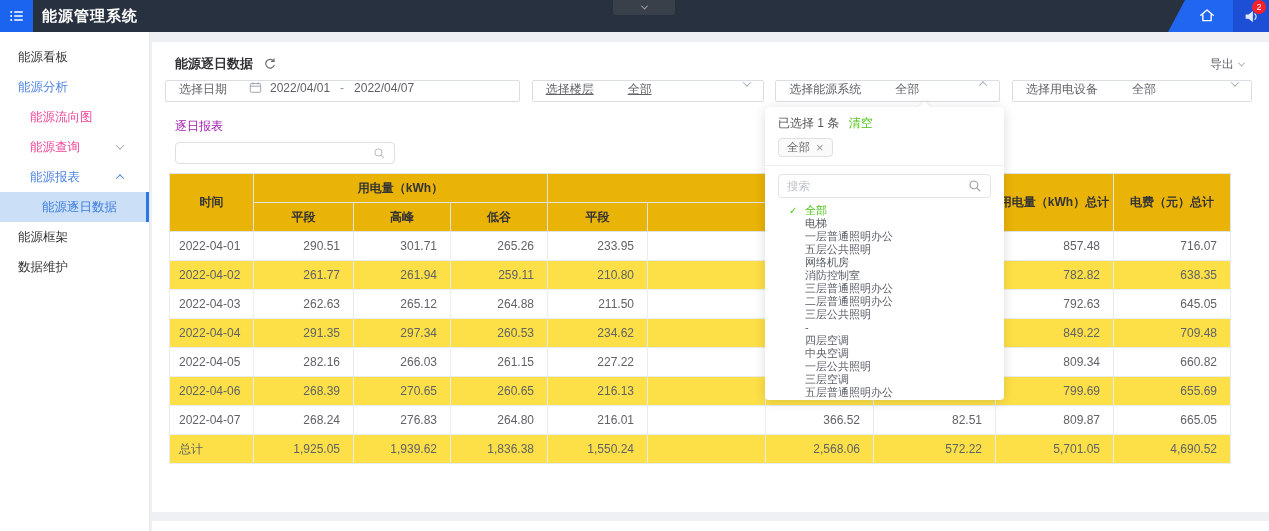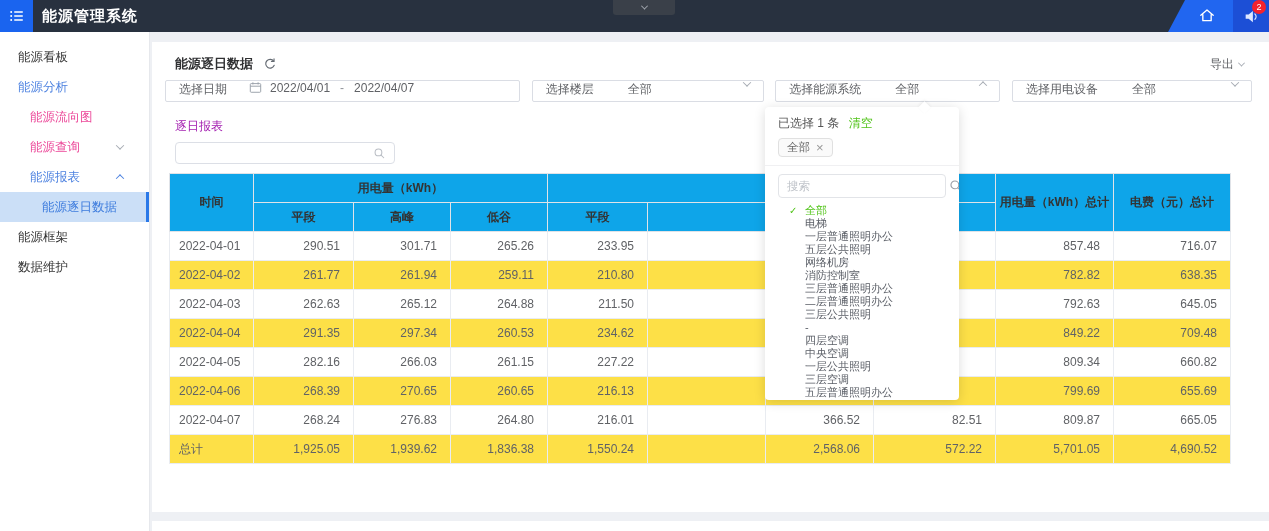--- a/index.html
+++ b/index.html
@@ -41,48 +41,48 @@
   .title-row { position:absolute; left:23px; right:25px; top:13px; display:flex; align-items:center; }
   .page-title { font-size:13px; font-weight:bold; color:#303133; }
   .refresh { margin-left:10px; display:inline-flex; cursor:pointer; }
   .export { margin-left:auto; display:flex; align-items:center; gap:5px; color:#606266; cursor:pointer; }
   
   .filters { position:absolute; left:13px; right:17px; top:38px; display:flex; justify-content:space-between; }
   .fbox { height:22px; border:1px solid #dadde4; border-radius:2px; background:#fff; display:flex; align-items:flex-start; font-size:12px; color:#606266; padding:0 13px; cursor:pointer; }
   .fbox .flabel { flex:0 0 auto; }
   .fbox .fval { margin-left:34px; }
   .fbox .fchev { margin-left:auto; }
-  .w-date { width:355px; } .w-floor { width:232px; } .w-system { width:225px; } .w-device { width:240px; }
+  .w-date { width:355px; } .w-floor { width:232px;text-decoration:underline; } .w-system { width:225px; } .w-device { width:240px; }
   .date-text { margin-left:8px; } .date-sep { margin:0 10px; color:#909399; }
   .cal-icon { margin-left:22px; display:inline-flex; }
   
   .section-label { position:absolute; left:23px; top:76px; color:#a21caf; }
   .mini-search { position:absolute; left:23px; top:100px; width:220px; height:22px; border:1px solid #dcdfe6; border-radius:4px; display:flex; align-items:center; background:#fff; }
   .mini-search input { flex:1; border:none; outline:none; height:18px; padding:0 8px; font-size:12px; background:transparent; }
   .mini-search .mag { margin-right:8px; display:inline-flex; }
   
   .tbl-wrap { position:absolute; left:17px; top:131px; }
   table { border-collapse:collapse; table-layout:fixed; width:1061px; }
   th, td { border:1px solid #e9ecf1; height:29px; font-size:12px; overflow:hidden; white-space:nowrap; }
-  th { background:#0ea5e9; color:#333; font-weight:bold; text-align:center; border-color:#e0e3e8; }
+  th { background:#eab308; color:#333; font-weight:bold; text-align:center; border-color:#e0e3e8; }
   td { color:#606266; }
   td.date-cell, td.label-cell { text-align:left; padding-left:9px; }
   td.num { text-align:right; padding-right:13px; }
   tr.alt td { background:#fde047; }
   .shift-right { position:relative; left:45px; }
   
   .pager { position:absolute; left:23px; right:17px; top:440px; height:24px; display:flex; align-items:center; color:#606266;margin-top:39px; }
   .page-size { margin-left:12px; width:76px; height:22px; border:1px solid #dcdfe6; border-radius:4px; display:flex; align-items:center; justify-content:space-between; padding:0 8px; background:#fff; cursor:pointer; }
   .pg-right { margin-left:auto; display:flex; align-items:center; gap:7px; }
   .pg-btn { display:inline-flex; cursor:pointer; }
   .page-input { width:28px; height:20px; border:1px solid #dcdfe6; border-radius:2px; text-align:center; font-size:12px; color:#333; outline:none; }
   .page-total { color:#606266; }
   .jump-btn { background:#4cb050; color:#fff; border:none; border-radius:2px; font-size:12px; padding:3px 5px; cursor:pointer; }
   
-  .dd-panel { position:absolute; left:765px; top:107px; width:194px; height:293px; background:#fff; border-radius:4px; box-shadow:0 2px 12px rgba(0,0,0,.14); z-index:50; overflow:hidden; }
+  .dd-panel { position:absolute; left:765px; top:107px; width:239px; height:293px; background:#fff; border-radius:4px; box-shadow:0 2px 12px rgba(0,0,0,.14); z-index:50; overflow:hidden; }
   .dd-notch { position:absolute; left:920px; top:103px; width:9px; height:9px; background:#fff; transform:rotate(45deg); box-shadow:-1px -1px 3px rgba(0,0,0,.06); z-index:51; }
   .dd-head { padding:8px 13px 0; color:#555; }
   .dd-clear { color:#52c41a; margin-left:6px; cursor:pointer; }
   .dd-tagrow { padding:6px 13px 8px; border-bottom:1px solid #f0f0f2; }
   .dd-tag { display:inline-flex; align-items:center; border:1px solid #e0e0e0; background:#fafafa; border-radius:4px; padding:1px 8px; font-size:11.5px; color:#666; }
   .dd-tag .x { margin-left:6px; color:#999; font-size:13px; line-height:1; cursor:pointer; }
   .dd-search { margin:8px 13px 4px; height:24px; border:1px solid #e2e4e8; border-radius:4px; display:flex; align-items:center; }
   .dd-search input { flex:1; border:none; outline:none; font-size:11.5px; padding:0 8px; background:transparent; color:#333; }
   .dd-search input::placeholder { color:#bfc3c9; }
   .dd-search .mag { margin-right:8px; display:inline-flex; }

